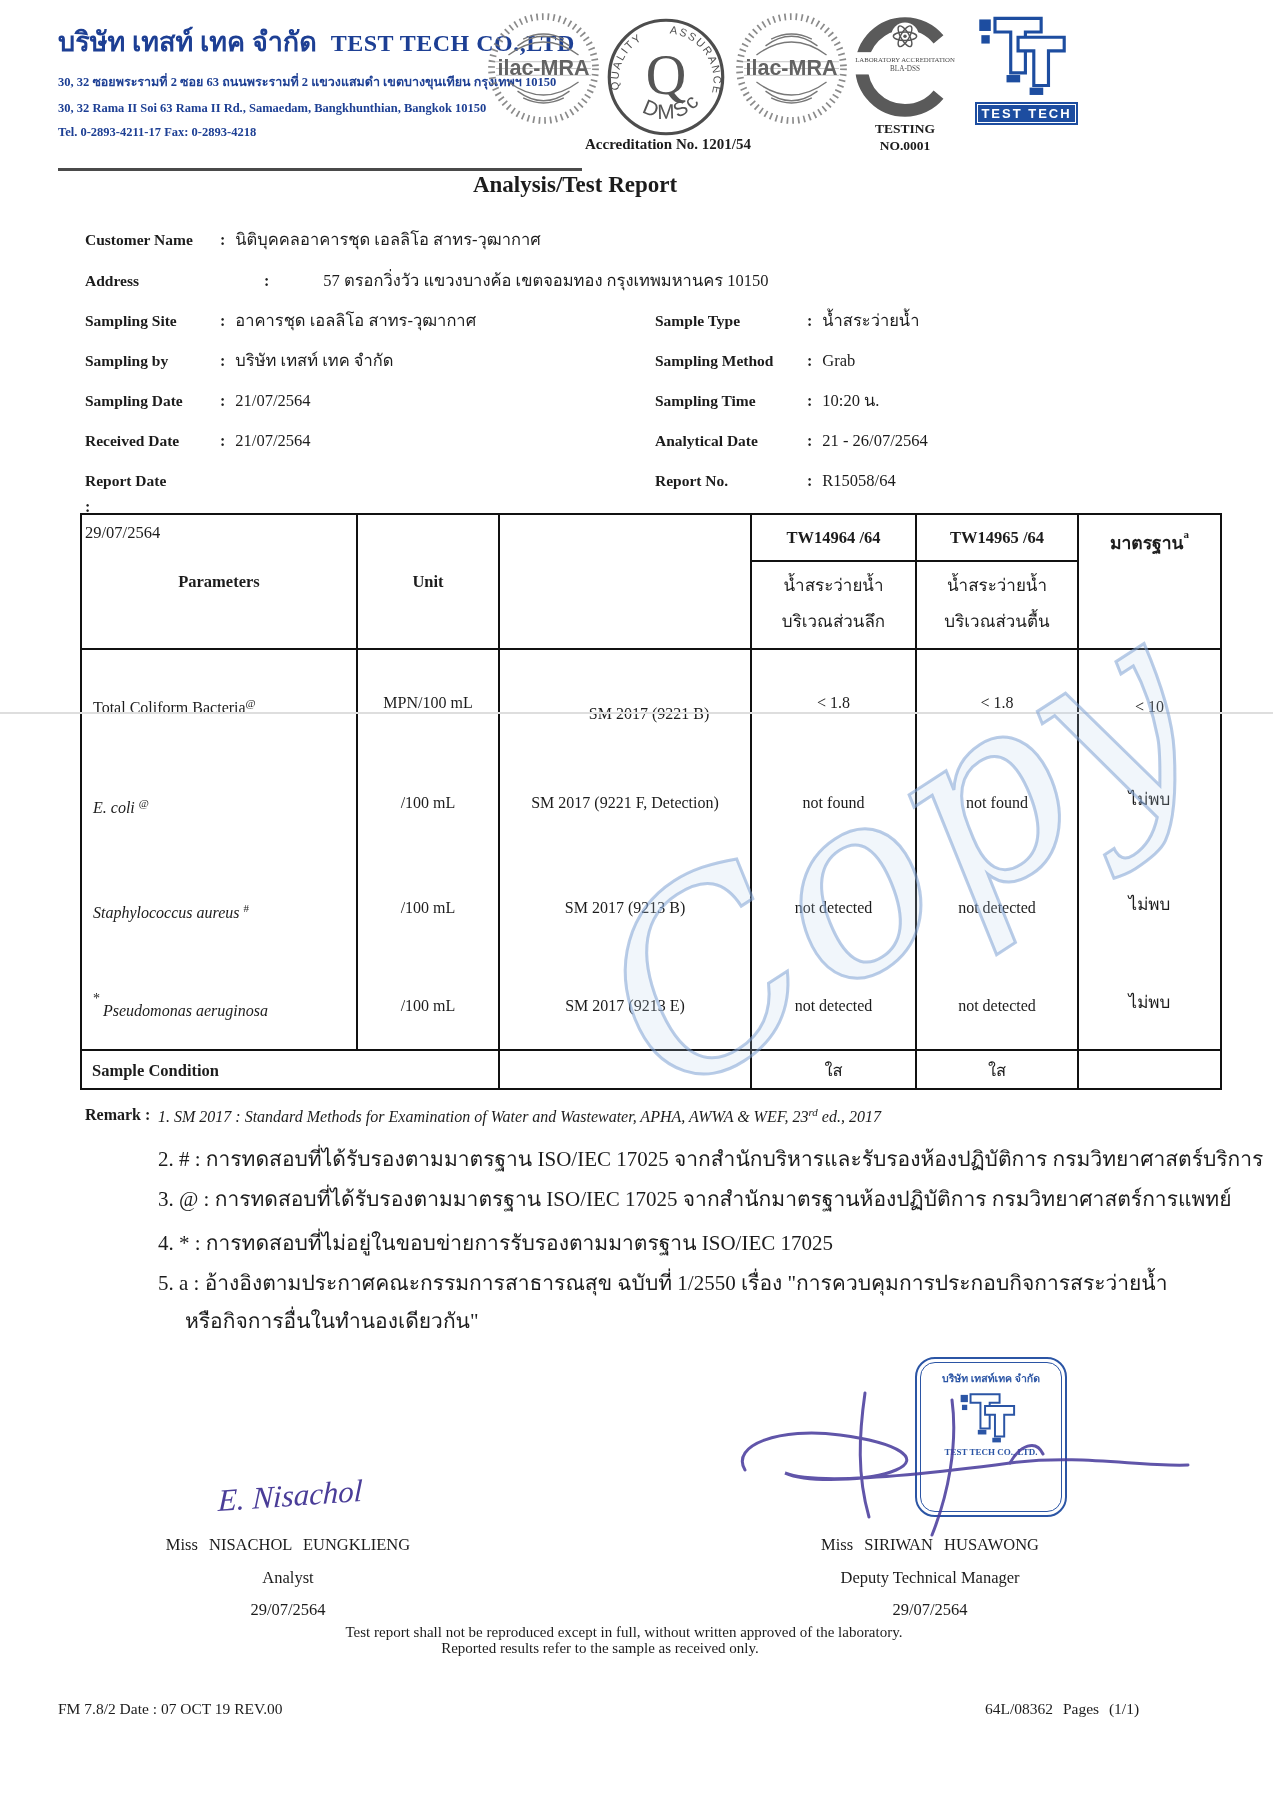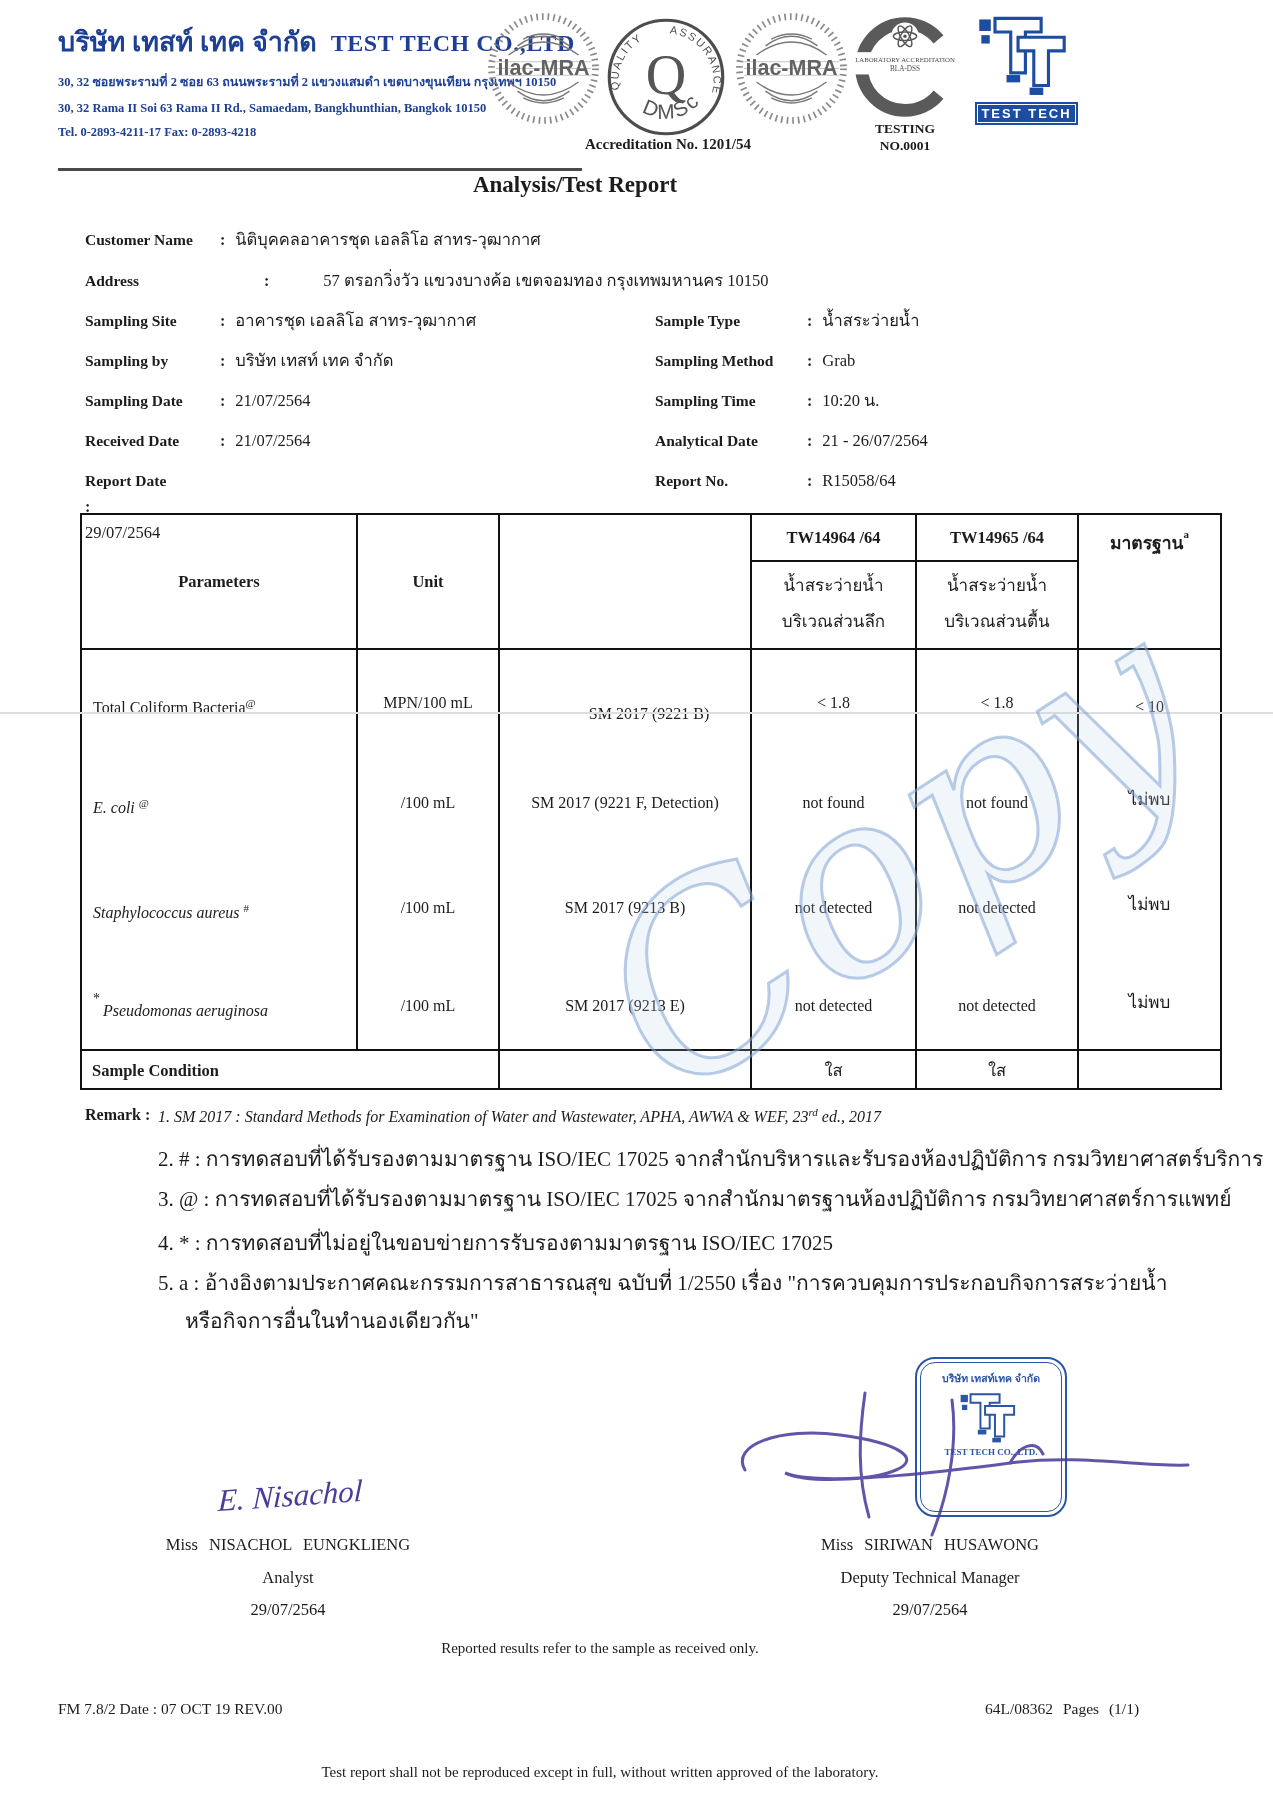--- a/index.html
+++ b/index.html
@@ -351,17 +351,17 @@
     <div style="margin-top:12px;">29/07/2564</div>
   </div>
 
   <div class="sigblock" style="left:770px;top:1535px;width:320px;">
     <div class="name">Miss SIRIWAN HUSAWONG</div>
     <div style="margin-top:13px;">Deputy Technical Manager</div>
     <div style="margin-top:12px;">29/07/2564</div>
   </div>
 
   <div class="fnote" style="top:1640px;">Reported results refer to the sample as received only.</div>
-  <div class="fnote" style="top:1764px;">Test report shall not be reproduced except in full, without written approved of the laboratory.</div>
+  <div class="fnote" style="top:1624px;margin-left:24px;">Test report shall not be reproduced except in full, without written approved of the laboratory.</div>
   <div class="formno">FM 7.8/2 Date : 07 OCT 19 REV.00</div>
   <div class="docno">64L/08362  Pages (1/1)</div>
 
 </div>
 
 </body></html>

